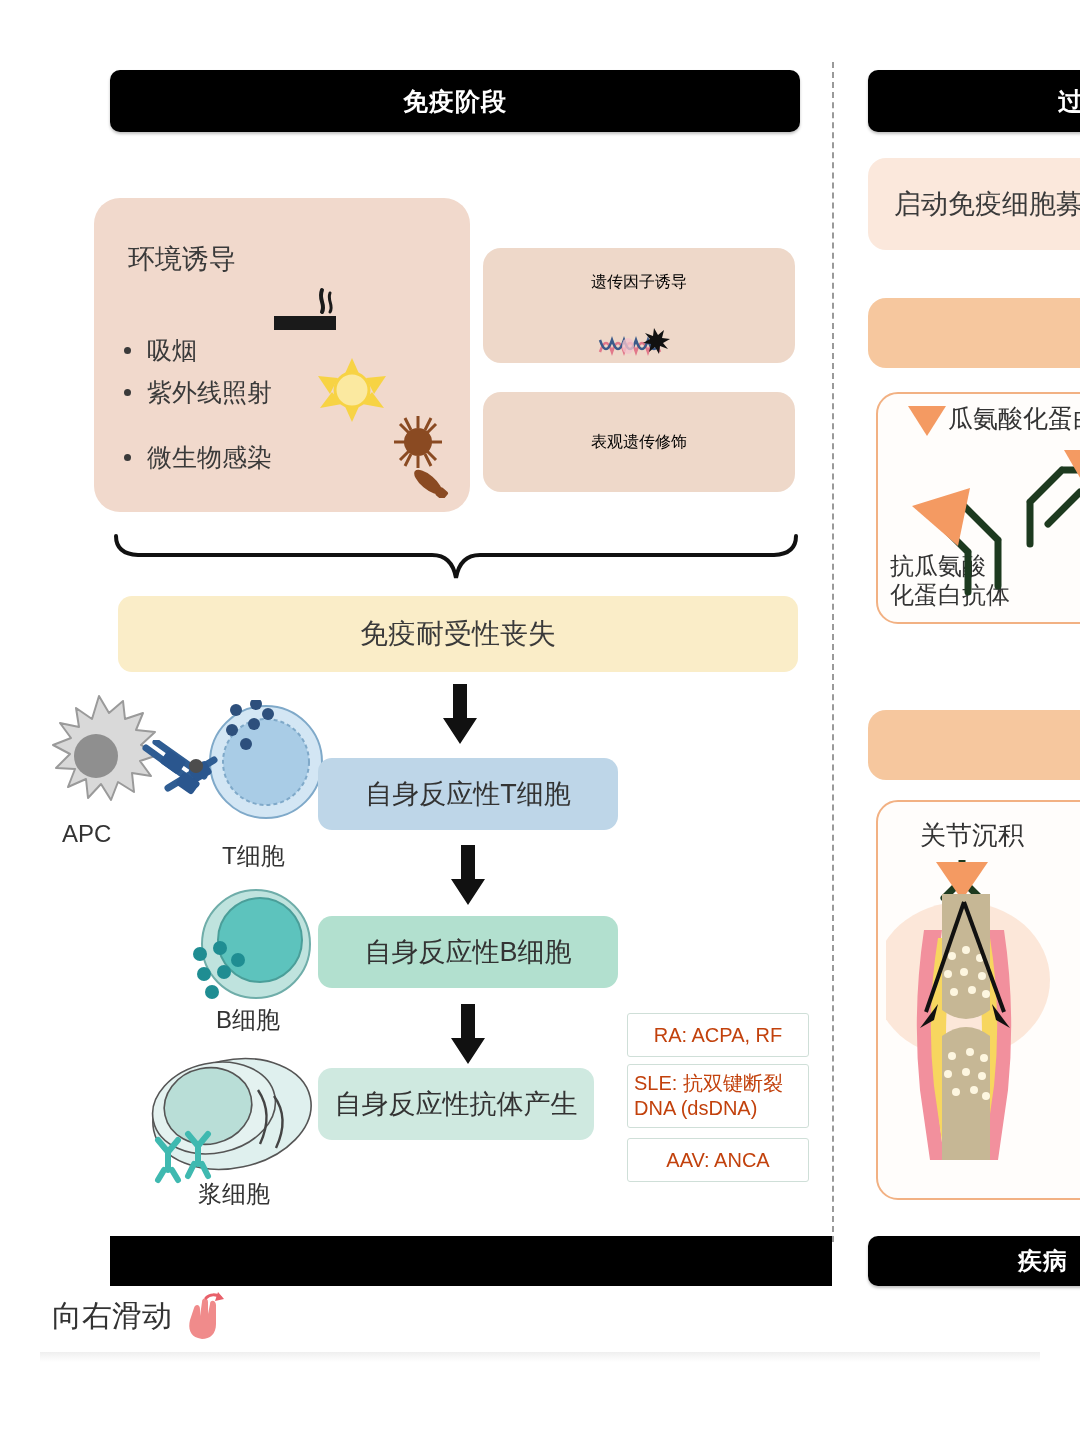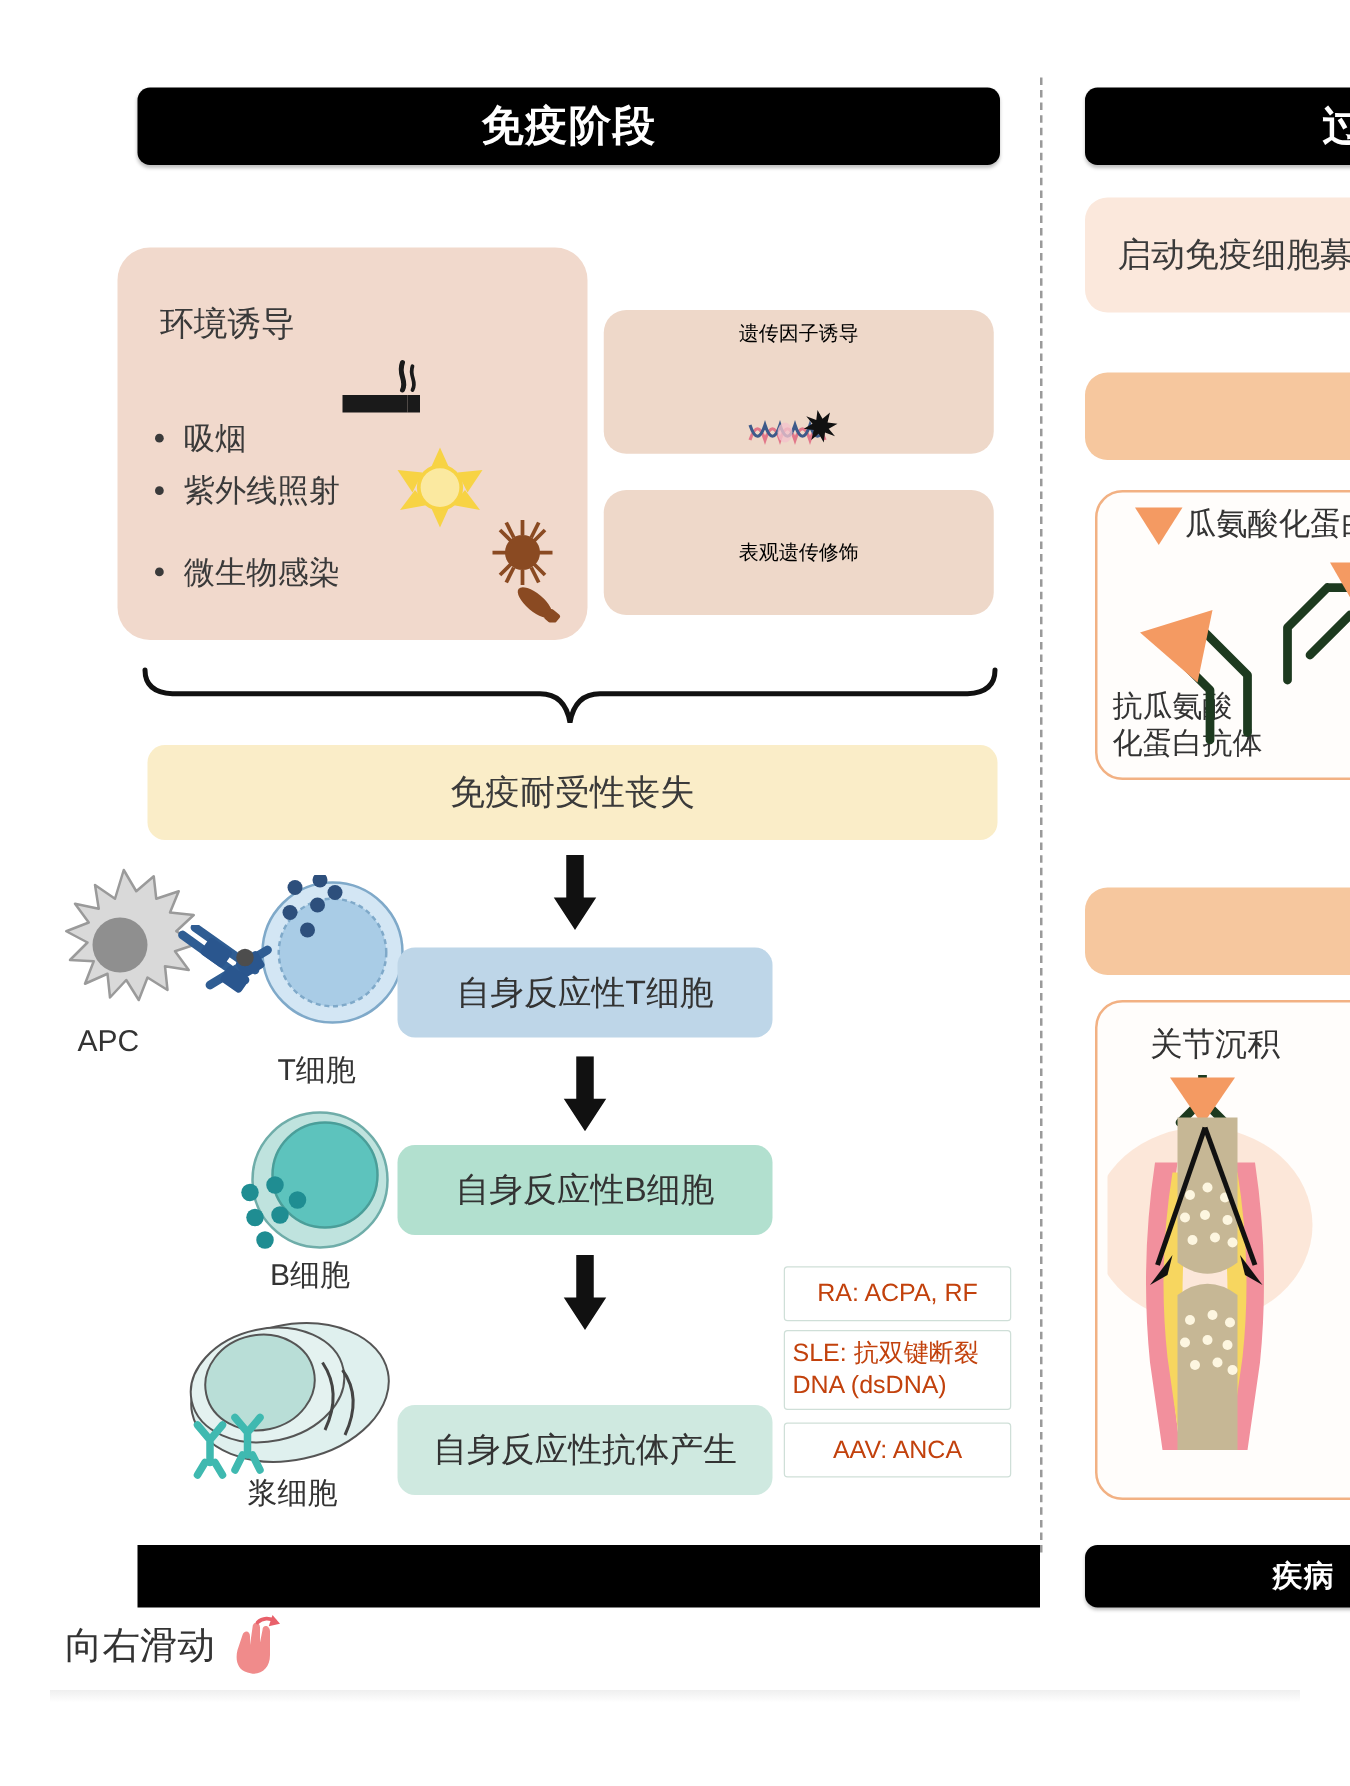--- a/index.html
+++ b/index.html
@@ -12,21 +12,21 @@
   }
   .stage{position:absolute;left:0;top:0;width:1080px;height:1429px;}
 
   
   .abs{position:absolute;box-sizing:border-box;}
 
   
   .hdr{
     background:#000;color:#fff;border-radius:10px;
     display:flex;align-items:center;justify-content:center;
-    font-size:34px;font-weight:700;letter-spacing:1px;
+    font-size:25px;font-weight:700;letter-spacing:1px;
     box-shadow:0 2px 3px rgba(0,0,0,.25);
   }
 
   
   .card-pink{background:#f1d9cc;border-radius:26px;}
   .card-pink2{background:#eed8c9;border-radius:18px;display:flex;align-items:center;justify-content:center;}
 
   .card-title{font-size:27px;color:#3a3a3a;}
   .bullet-row{display:flex;align-items:center;font-size:25px;color:#3a3a3a;}
   .bullet-dot{width:7px;height:7px;border-radius:50%;background:#3a3a3a;margin-right:16px;flex:none;}
@@ -133,21 +133,21 @@
       <line x1="17" y1="52" x2="23" y2="40"></line>
         <line x1="43" y1="52" x2="37" y2="40"></line>
     </g>
     <circle cx="30" cy="28" r="14" fill="#8a4a22"></circle>
     <g transform="rotate(40 40 68)">
       <ellipse cx="40" cy="68" rx="17" ry="7" fill="#8a4a22"></ellipse>
       <rect x="53" y="63" width="10" height="10" rx="2" fill="#8a4a22"></rect>
     </g>
   </svg>
 
-  <div class="abs card-pink2" style="left:483px;top:248px;width:312px;height:115px;align-items:flex-start;padding-top:9px;">
+  <div class="abs card-pink2" style="left:483px;top:248px;width:312px;height:115px;align-items:flex-start;padding-top:24px;">
     <span>遗传因子诱导</span>
   </div>
   <svg class="abs" style="left:596px;top:322px;" width="86" height="40" viewBox="0 0 86 40">
     <path d="M4 30 Q10 12 16 30 Q22 12 28 30 Q34 12 40 30 Q46 12 52 30 Q58 12 64 30" stroke="#e2788a" stroke-width="2.5" fill="none"></path>
     <path d="M4 18 Q10 36 16 18 Q22 36 28 18 Q34 36 40 18 Q46 36 52 18 Q58 36 64 18" stroke="#3c5a8a" stroke-width="2.5" fill="none"></path>
     <ellipse cx="32" cy="24" rx="6" ry="8" fill="#f2c3cc" opacity=".8"></ellipse>
     <path d="M58 6 l4 7 6-5 -2 8 8 1 -7 4 5 6 -8-3 -1 8 -4-7 -6 5 2-8 -8-1 7-4 -5-6 8 3z" fill="#111"></path>
   </svg>
 
   <div class="abs card-pink2" style="left:483px;top:392px;width:312px;height:100px;">
@@ -236,21 +236,21 @@
       <path d="M118 38 Q134 62 120 92"></path>
       <path d="M134 44 Q150 66 136 96"></path>
     </g>
     <g stroke="#3fb9b0" stroke-width="6" stroke-linecap="round" fill="none">
       <path d="M18 88 L28 100 L38 88 M28 100 L28 118 M24 118 L18 128 M32 118 L38 128"></path>
       <path d="M48 82 L58 94 L68 82 M58 94 L58 112 M54 112 L48 124 M62 112 L68 124"></path>
     </g>
   </svg>
   <div class="abs label" style="left:198px;top:1178px;">浆细胞</div>
 
-  <div class="abs flowbox fb-green-l" style="left:318px;top:1124px;width:300px;height:72px;">
+  <div class="abs flowbox fb-green-l" style="left:318px;top:1068px;width:276px;height:72px;">
     <span>自身反应性抗体产生</span>
   </div>
 
   <div class="abs legendbox" style="left:627px;top:1013px;width:182px;height:44px;">
     <span>RA: ACPA, RF</span>
   </div>
   <div class="abs legendbox left" style="left:627px;top:1064px;width:182px;height:64px;white-space:pre-line;">
     <span>SLE: 抗双键断裂
 DNA (dsDNA)</span>
   </div>

